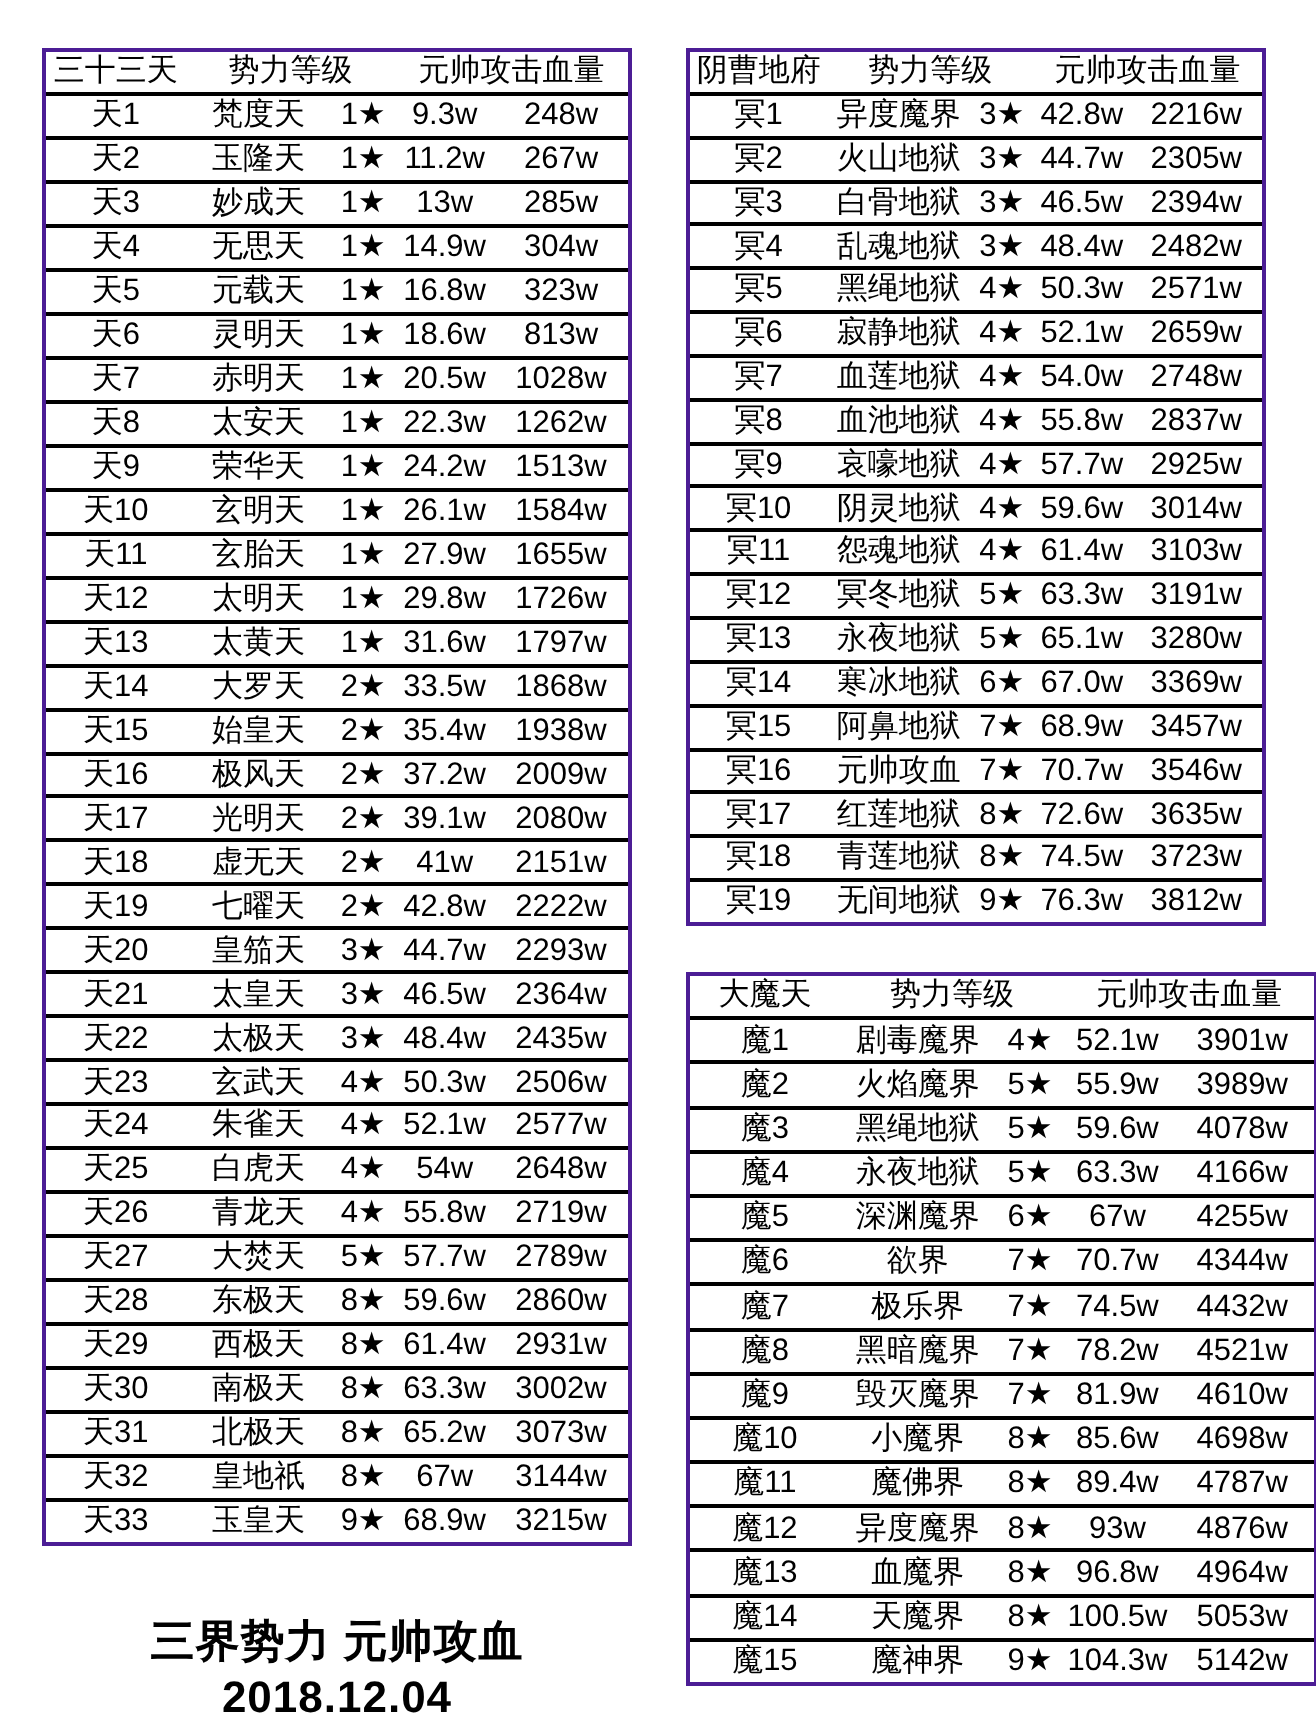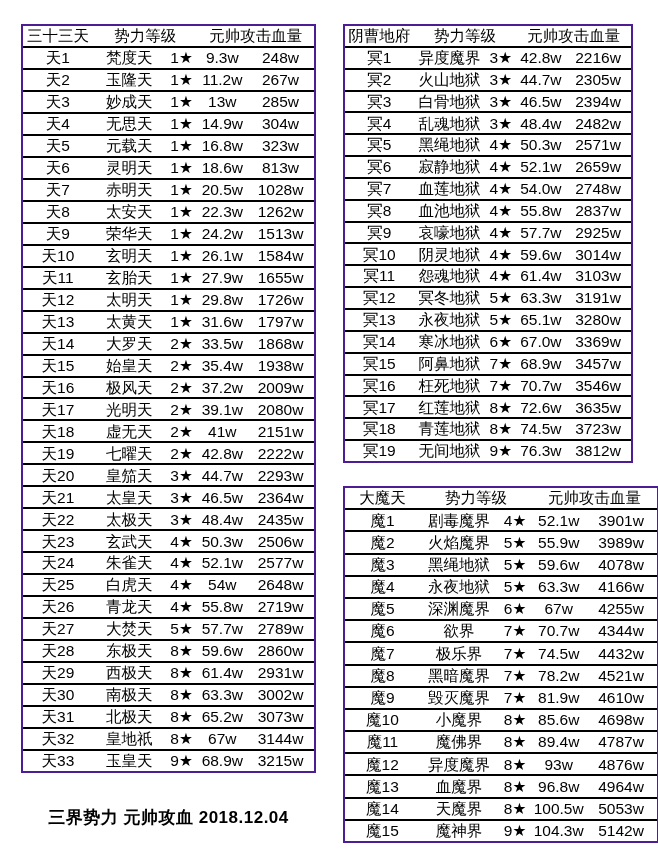--- a/index.html
+++ b/index.html
@@ -18,21 +18,21 @@
     grid-template-columns:24% 25% 11% 17% 23%;
   }
   .trow:first-child { border-top:none; }
   .thead { grid-template-columns:24% 36% 40%; font-size:16px; }
   .cell, .hcell {
     text-align:center; font-size:15.5px; line-height:1;
     white-space:nowrap; overflow:visible;
   }
   .caption {
     position:absolute; text-align:center; font-weight:bold;
-    font-size:17px; letter-spacing:0.5px;
+    font-size:22px; letter-spacing:0.5px;
   }
   #t-heaven { left:21px; top:24px;  width:295px; height:749px; }
   #t-hell   { left:343px; top:24px; width:290px; height:439px; }
   #t-demon  { left:343px; top:486px; width:316px; height:357px; }
   #cap      { left:21px; top:806px; width:295px; }
 </style>
 </head>
 <body>
 
 <div class="canvas">
@@ -382,21 +382,21 @@
       </div>
       <div class="trow">
         <div class="cell c1">冥15</div>
         <div class="cell c2">阿鼻地狱</div>
         <div class="cell c3">7★</div>
         <div class="cell c4">68.9w</div>
         <div class="cell c5">3457w</div>
       </div>
       <div class="trow">
         <div class="cell c1">冥16</div>
-        <div class="cell c2">枉死地狱</div>
+        <div class="cell c2">元帅攻血</div>
         <div class="cell c3">7★</div>
         <div class="cell c4">70.7w</div>
         <div class="cell c5">3546w</div>
       </div>
       <div class="trow">
         <div class="cell c1">冥17</div>
         <div class="cell c2">红莲地狱</div>
         <div class="cell c3">8★</div>
         <div class="cell c4">72.6w</div>
         <div class="cell c5">3635w</div>

